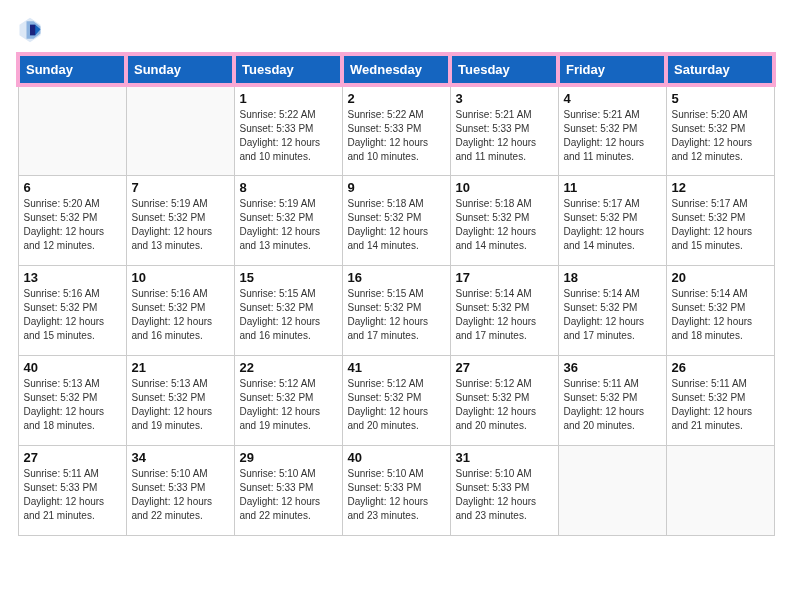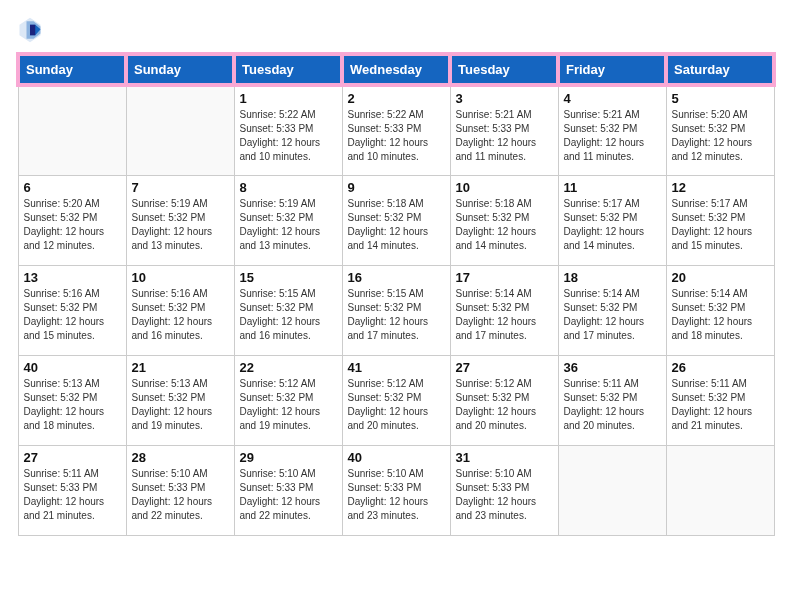--- a/index.html
+++ b/index.html
@@ -314,21 +314,21 @@
       </tr>
       <tr>
         <td>
           <span class="day-num">27</span>
           <span class="cell-line">Sunrise: 5:11 AM</span>
           <span class="cell-line">Sunset: 5:33 PM</span>
           <span class="cell-line">Daylight: 12 hours</span>
           <span class="cell-line">and 21 minutes.</span>
         </td>
         <td>
-          <span class="day-num">28</span>
+          <span class="day-num">34</span>
           <span class="cell-line">Sunrise: 5:10 AM</span>
           <span class="cell-line">Sunset: 5:33 PM</span>
           <span class="cell-line">Daylight: 12 hours</span>
           <span class="cell-line">and 22 minutes.</span>
         </td>
         <td>
           <span class="day-num">29</span>
           <span class="cell-line">Sunrise: 5:10 AM</span>
           <span class="cell-line">Sunset: 5:33 PM</span>
           <span class="cell-line">Daylight: 12 hours</span>

